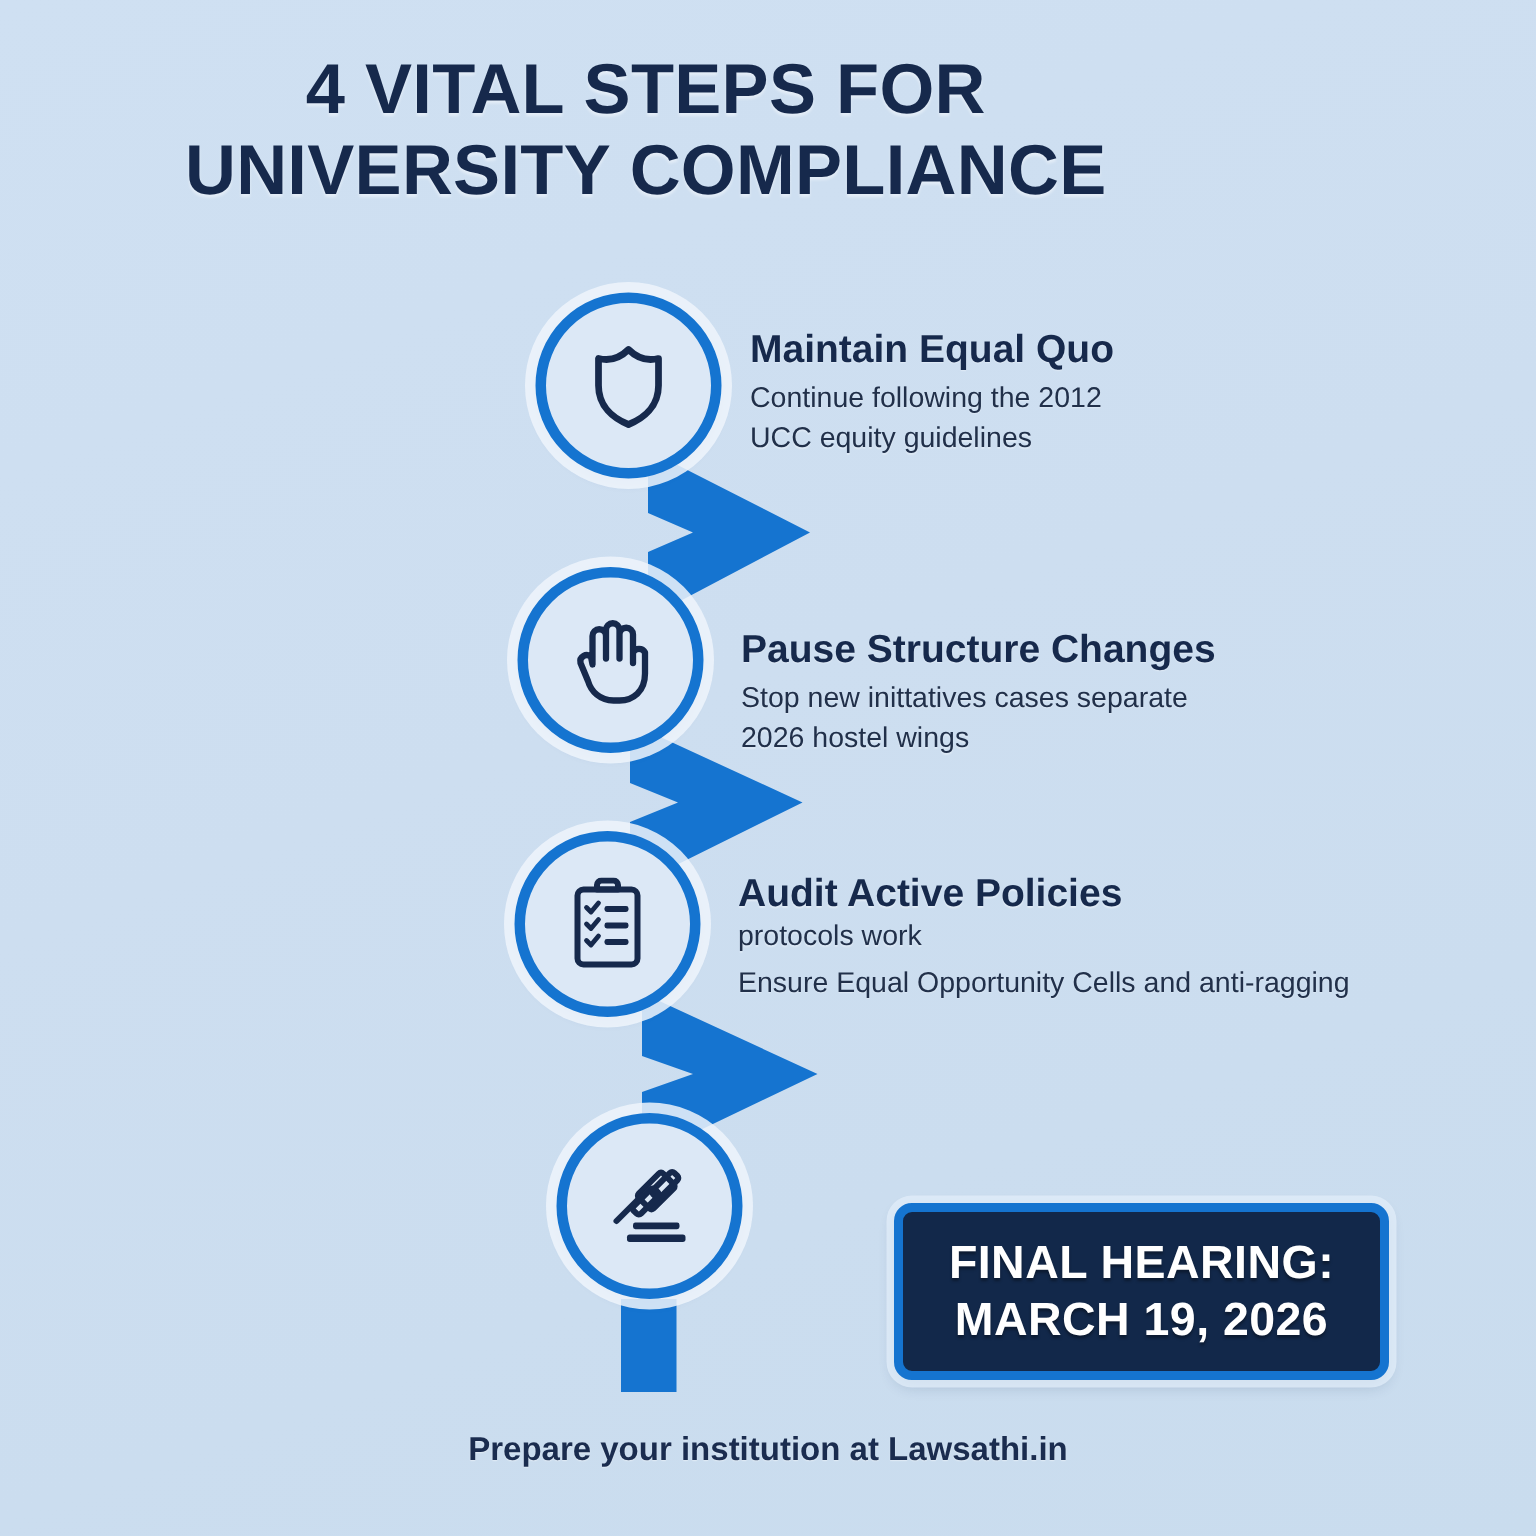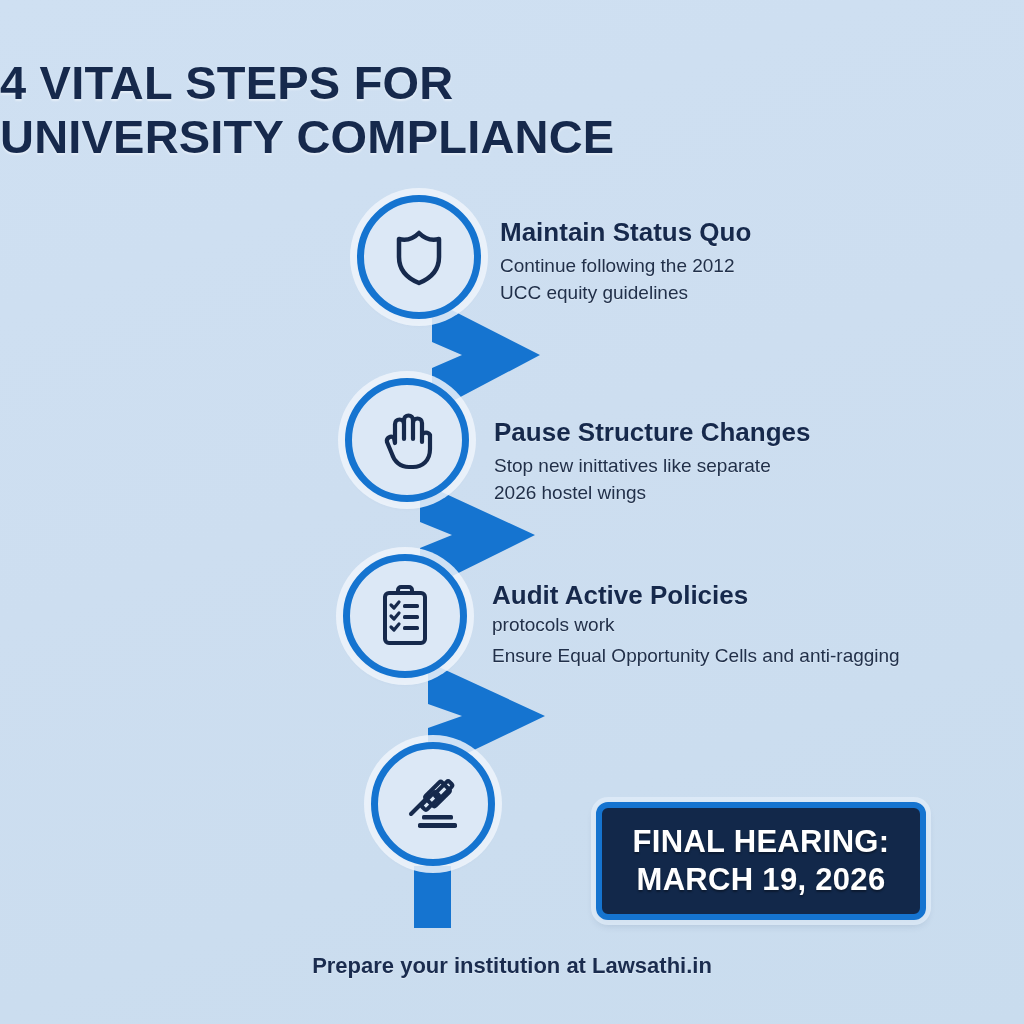--- a/index.html
+++ b/index.html
@@ -17,23 +17,24 @@
     position: relative;
     width: 1024px;
     height: 1024px;
     background: linear-gradient(160deg, #cfe0f2 0%, #cddef0 45%, #c9dcee 100%);
     overflow: hidden;
   }
 
   
   .title-block {
     position: absolute;
-    top: 56px;
+    top: 32px;
     left: 0;
     width: 861px;
+    text-align: center;
   }
   .title-line {
     font-size: 47px;
     font-weight: bold;
     letter-spacing: 0.2px;
     color: #16294c;
     line-height: 54px;
     text-shadow: 0 2px 2px rgba(255,255,255,0.45);
   }
 
@@ -141,35 +142,35 @@
   </svg>
 
   <div class="step-circle" style="left:357px; top:195px; width:124px; height:124px;">
     <span>
       <svg width="56" height="60" viewBox="0 0 56 60">
         <path d="M28 6 C20 14 12 13 8 12 L8 30 C8 44 18 52 28 56 C38 52 48 44 48 30 L48 12 C44 13 36 14 28 6 Z" fill="none" stroke="#16294c" stroke-width="4.5" stroke-linejoin="round"></path>
       </svg>
     </span>
   </div>
   <div class="step-text align-right" style="left:500px; top:216px; width:420px; text-align:left;">
-    <div class="step-title">Maintain Status Quo</div>
+    <div class="step-title">Maintain Equal Quo</div>
     <div class="step-desc">Continue following the 2012</div>
     <div class="step-desc" style="margin-top:0;">UCC equity guidelines</div>
   </div>
 
   <div class="step-circle" style="left:345px; top:378px; width:124px; height:124px;">
     <span>
       <svg width="54" height="62" viewBox="0 0 54 62">
         <path d="M15 34 L15 15 A4.5 4.5 0 0 1 24 15 L24 30 L24 11 A4.5 4.5 0 0 1 33 11 L33 30 L33 14 A4.5 4.5 0 0 1 42 14 L42 33 L42 26 A4.5 4.5 0 0 1 50 26 L50 40 C50 52 42 58 33 58 L29 58 C20 58 14 52 12 45 L7 33 A4.2 4.2 0 0 1 14 29 Z" fill="none" stroke="#16294c" stroke-width="4.2" stroke-linejoin="round" stroke-linecap="round"></path>
       </svg>
     </span>
   </div>
   <div class="step-text" style="left:494px; top:416px; width:440px;">
     <div class="step-title">Pause Structure Changes</div>
-    <div class="step-desc">Stop new inittatives like separate</div>
+    <div class="step-desc">Stop new inittatives cases separate</div>
     <div class="step-desc" style="margin-top:0;">2026 hostel wings</div>
   </div>
 
   <div class="step-circle" style="left:343px; top:554px; width:124px; height:124px;">
     <span>
       <svg width="52" height="62" viewBox="0 0 52 62">
         <rect x="6" y="8" width="40" height="50" rx="4" fill="none" stroke="#16294c" stroke-width="4"></rect>
         <path d="M19 8 L19 5 A3 3 0 0 1 22 2 L30 2 A3 3 0 0 1 33 5 L33 8 Z" fill="none" stroke="#16294c" stroke-width="4" stroke-linejoin="round"></path>
         <path d="M12 20 l3 3 l5 -6" fill="none" stroke="#16294c" stroke-width="3.2" stroke-linecap="round" stroke-linejoin="round"></path>
         <path d="M12 31 l3 3 l5 -6" fill="none" stroke="#16294c" stroke-width="3.2" stroke-linecap="round" stroke-linejoin="round"></path>

